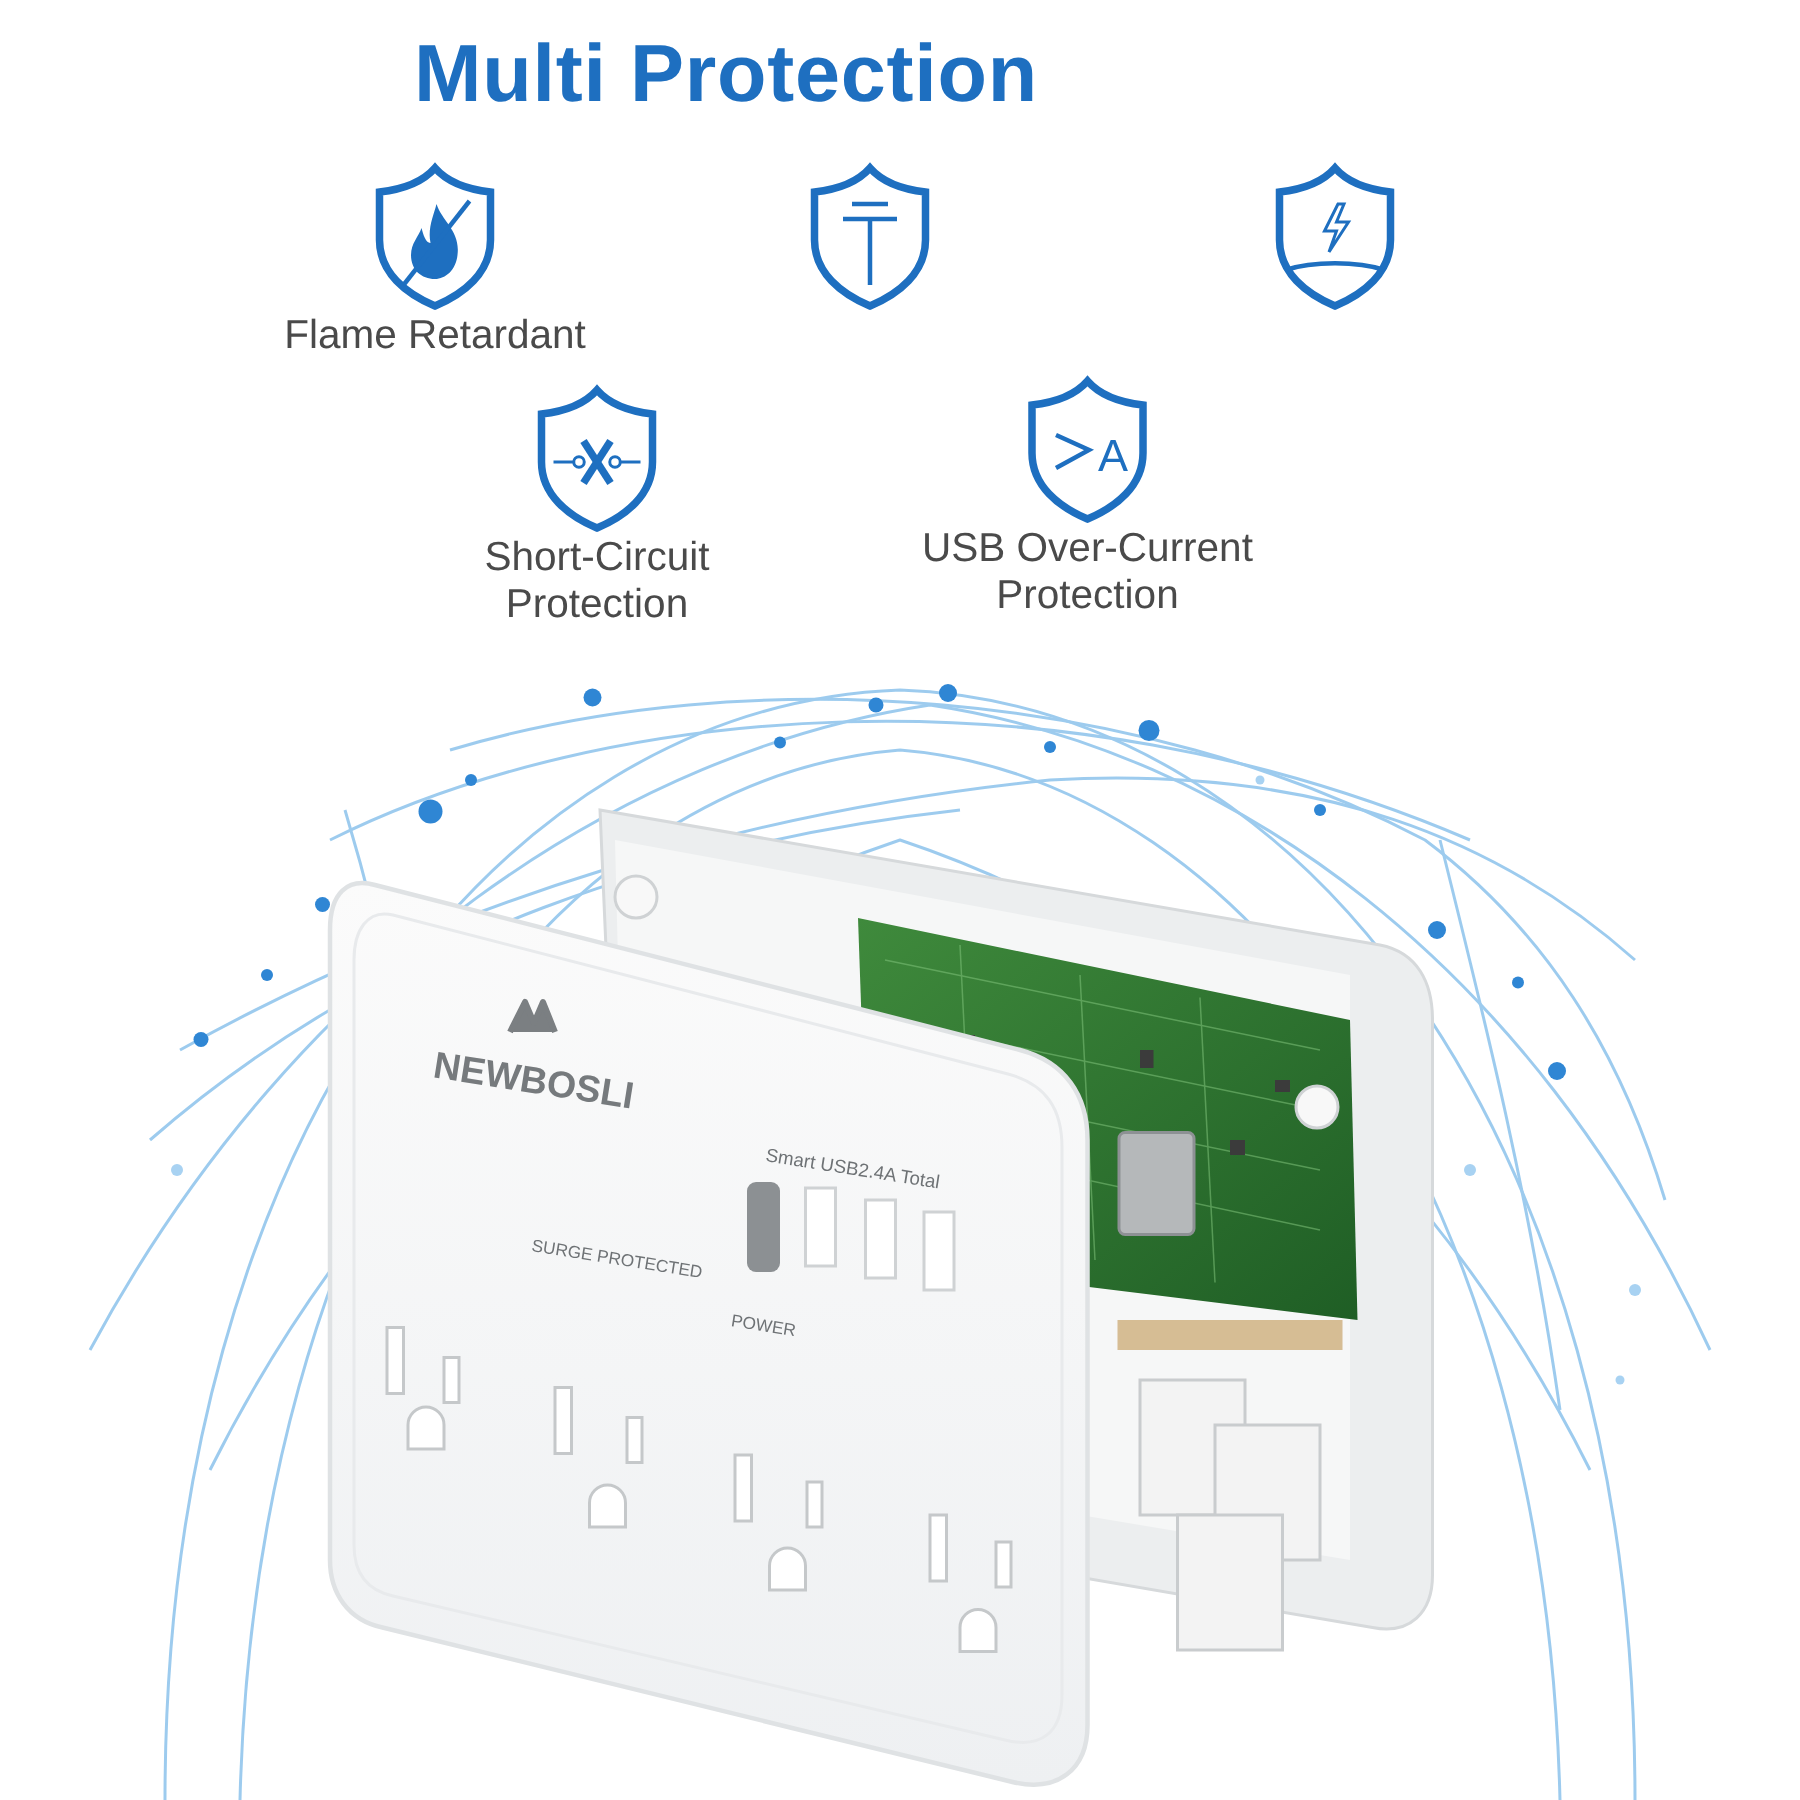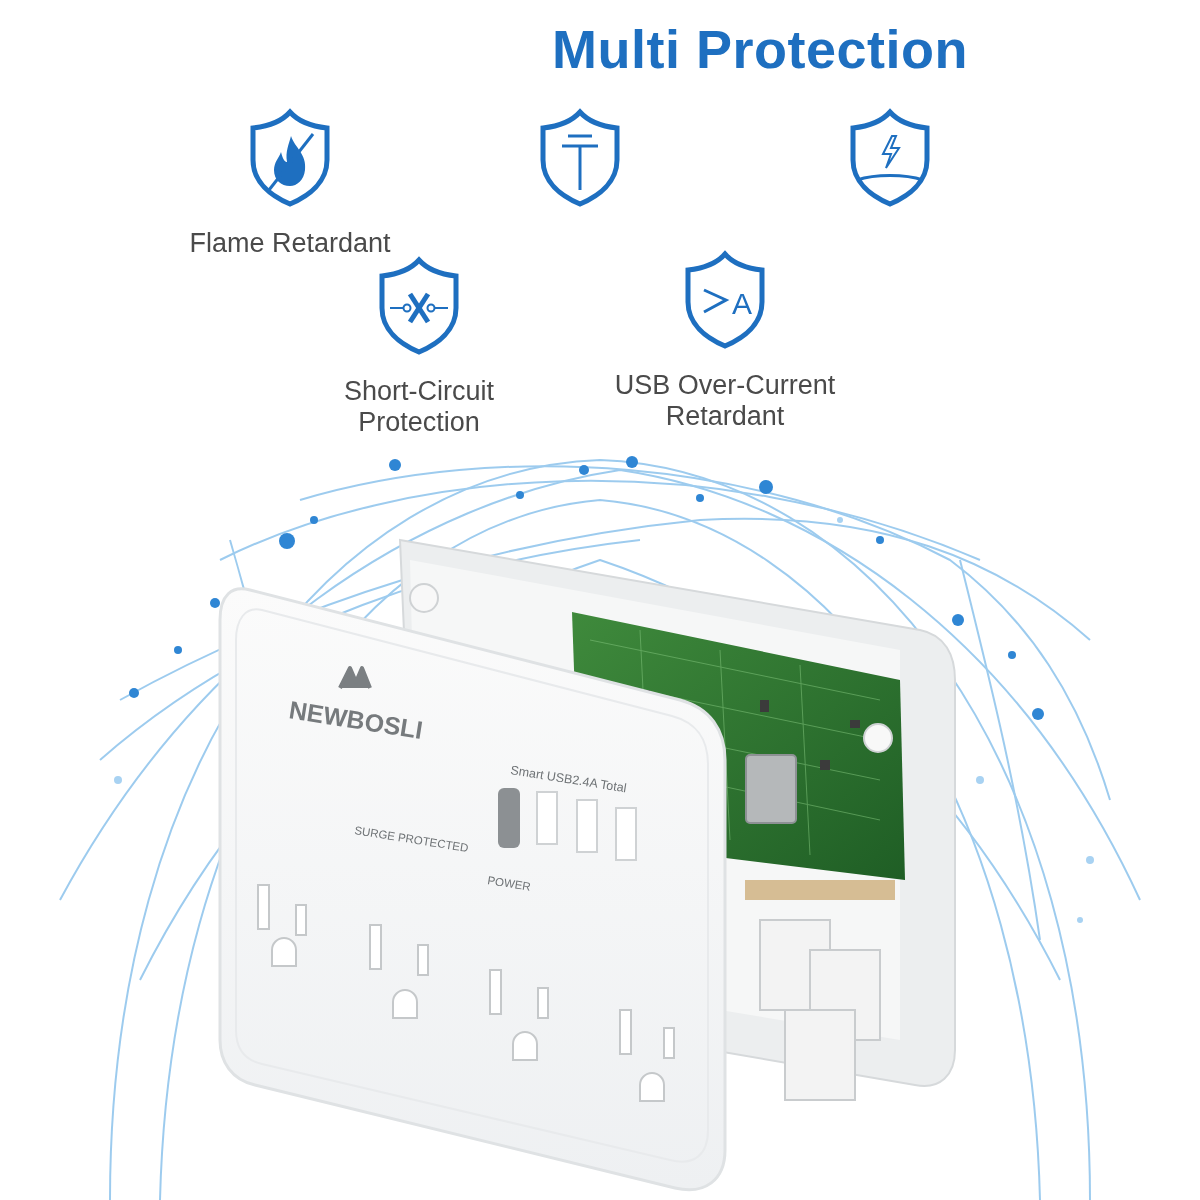--- a/index.html
+++ b/index.html
@@ -1,20 +1,20 @@
 <!DOCTYPE html>
 <html><head>
 <meta charset="utf-8">
 <style>
   html, body { margin: 0; padding: 0; }
   body { width: 1200px; height: 1200px; background: #ffffff; position: relative; overflow: hidden; font-family: "Liberation Sans", sans-serif; }
-  .title { position: absolute; left: 0; top: 18px; width: 968px; text-align: right; font-size: 54px; font-weight: bold; color: #1e6fc0; letter-spacing: 0.5px; }
+  .title { position: absolute; left: 0; top: 18px; width: 968px; text-align: center; font-size: 54px; font-weight: bold; color: #1e6fc0; letter-spacing: 0.5px; }
   .feature { position: absolute; text-align: center; }
   .feature svg { display: block; margin: 0 auto; }
-  .feature .label { font-size: 27px; color: #4a4a4a; line-height: 31px; white-space: pre-line; margin-top: 20px; }
+  .feature .label { font-size: 27px; color: #4a4a4a; line-height: 31px; white-space: pre-line; margin-top: 0; }
   .globe { position: absolute; left: 0; top: 430px; width: 1200px; height: 770px; }
   .device { position: absolute; left: 0; top: 0; width: 1200px; height: 1200px; }
 </style>
 </head>
 <body>
 
 <div class="title">Multi Protection</div>
 
 <div class="feature" style="left:170px; top:108px; width:240px;">
   <svg width="90" height="100" viewBox="0 0 90 100">
@@ -35,42 +35,42 @@
 </div>
 
 <div class="feature" style="left:750px; top:108px; width:280px;">
   <svg width="90" height="100" viewBox="0 0 90 100">
     <path d="M45 4 C38 12 26 18 8 20 L8 52 C8 74 26 88 45 96 C64 88 82 74 82 52 L82 20 C64 18 52 12 45 4 Z" fill="none" stroke="#1e6fc0" stroke-width="5"></path>
     <path d="M47 28 L38 46 L46 46 L41 60 L54 40 L46 40 L51 28 Z" fill="none" stroke="#1e6fc0" stroke-width="2"></path>
     <path d="M12 72 C30 66 60 66 78 72" fill="none" stroke="#1e6fc0" stroke-width="3"></path>
   </svg>
 </div>
 
-<div class="feature" style="left:304px; top:256px; width:230px;">
+<div class="feature" style="left:283px; top:256px; width:230px;">
   <svg width="90" height="100" viewBox="0 0 90 100">
     <path d="M45 4 C38 12 26 18 8 20 L8 52 C8 74 26 88 45 96 C64 88 82 74 82 52 L82 20 C64 18 52 12 45 4 Z" fill="none" stroke="#1e6fc0" stroke-width="5"></path>
     <line x1="16" y1="52" x2="30" y2="52" stroke="#1e6fc0" stroke-width="2"></line>
     <circle cx="33" cy="52" r="3.5" fill="none" stroke="#1e6fc0" stroke-width="2"></circle>
     <circle cx="57" cy="52" r="3.5" fill="none" stroke="#1e6fc0" stroke-width="2"></circle>
     <line x1="60" y1="52" x2="74" y2="52" stroke="#1e6fc0" stroke-width="2"></line>
     <line x1="36" y1="38" x2="54" y2="66" stroke="#1e6fc0" stroke-width="5"></line>
     <line x1="54" y1="38" x2="36" y2="66" stroke="#1e6fc0" stroke-width="5"></line>
   </svg>
   <div class="label">Short-Circuit
 Protection</div>
 </div>
 
 <div class="feature" style="left:590px; top:250px; width:270px;">
   <svg width="90" height="100" viewBox="0 0 90 100">
     <path d="M45 4 C38 12 26 18 8 20 L8 52 C8 74 26 88 45 96 C64 88 82 74 82 52 L82 20 C64 18 52 12 45 4 Z" fill="none" stroke="#1e6fc0" stroke-width="5"></path>
     <polyline points="24,40 46,50 24,62" fill="none" stroke="#1e6fc0" stroke-width="3"></polyline>
     <text x="62" y="64" text-anchor="middle" font-family="Liberation Sans, sans-serif" font-size="30" fill="#1e6fc0">A</text>
   </svg>
   <div class="label">USB Over-Current
-Retardant</div>
+Protection</div>
 </div>
 
 <svg class="globe" viewBox="0 430 1200 770">
   <g fill="none" stroke="#8cc3ec" stroke-width="2" opacity="0.85">
     <path d="M110 1200 C110 760 330 470 600 460 C870 470 1090 760 1090 1200"></path>
     <path d="M160 1200 C170 800 360 520 600 500 C840 520 1030 800 1040 1200"></path>
     <path d="M60 900 C200 640 420 500 620 470 C820 500 1020 640 1140 900"></path>
     <path d="M220 560 C400 470 700 440 980 560"></path>
     <path d="M120 700 C300 600 500 540 700 520 C880 510 1000 560 1090 640"></path>
     <path d="M140 980 C250 760 420 620 600 560 C780 620 950 760 1060 980"></path>

